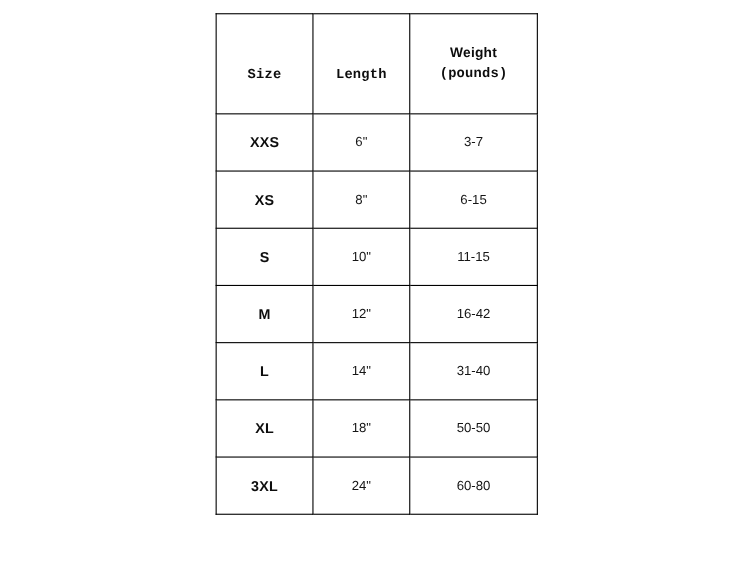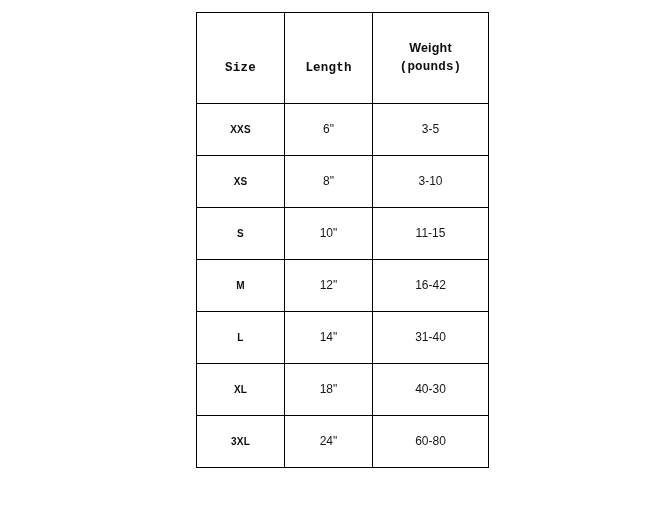--- a/index.html
+++ b/index.html
@@ -69,21 +69,21 @@
     display: block;
     font-family: Liberation Mono, monospace;
   }
   tbody td {
     height: 51px;
     font-size: 12px;
     line-height: 1.2;
   }
   tbody td.cell-size {
     font-weight: bold;
-    font-size: 10px;
+    font-size: 13px;
     letter-spacing: 0.2px;
   }
   tbody td.cell-length,
   tbody td.cell-weight {
     font-weight: normal;
     color: #151515;
   }
 </style>
 </head>
 <body>
@@ -107,46 +107,46 @@
           <th class="head-weight">
             <span class="hl1">Weight</span>
             <span class="hl2">(pounds)</span>
           </th>
         </tr>
       </thead>
       <tbody>
         <tr>
           <td class="cell-size">XXS</td>
           <td class="cell-length">6"</td>
-          <td class="cell-weight">3-5</td>
+          <td class="cell-weight">3-7</td>
         </tr>
         <tr>
           <td class="cell-size">XS</td>
           <td class="cell-length">8"</td>
-          <td class="cell-weight">3-10</td>
+          <td class="cell-weight">6-15</td>
         </tr>
         <tr>
           <td class="cell-size">S</td>
           <td class="cell-length">10"</td>
           <td class="cell-weight">11-15</td>
         </tr>
         <tr>
           <td class="cell-size">M</td>
           <td class="cell-length">12"</td>
           <td class="cell-weight">16-42</td>
         </tr>
         <tr>
           <td class="cell-size">L</td>
           <td class="cell-length">14"</td>
           <td class="cell-weight">31-40</td>
         </tr>
         <tr>
           <td class="cell-size">XL</td>
           <td class="cell-length">18"</td>
-          <td class="cell-weight">40-30</td>
+          <td class="cell-weight">50-50</td>
         </tr>
         <tr>
           <td class="cell-size">3XL</td>
           <td class="cell-length">24"</td>
           <td class="cell-weight">60-80</td>
         </tr>
       </tbody>
     </table>
   </div>
 </div>

